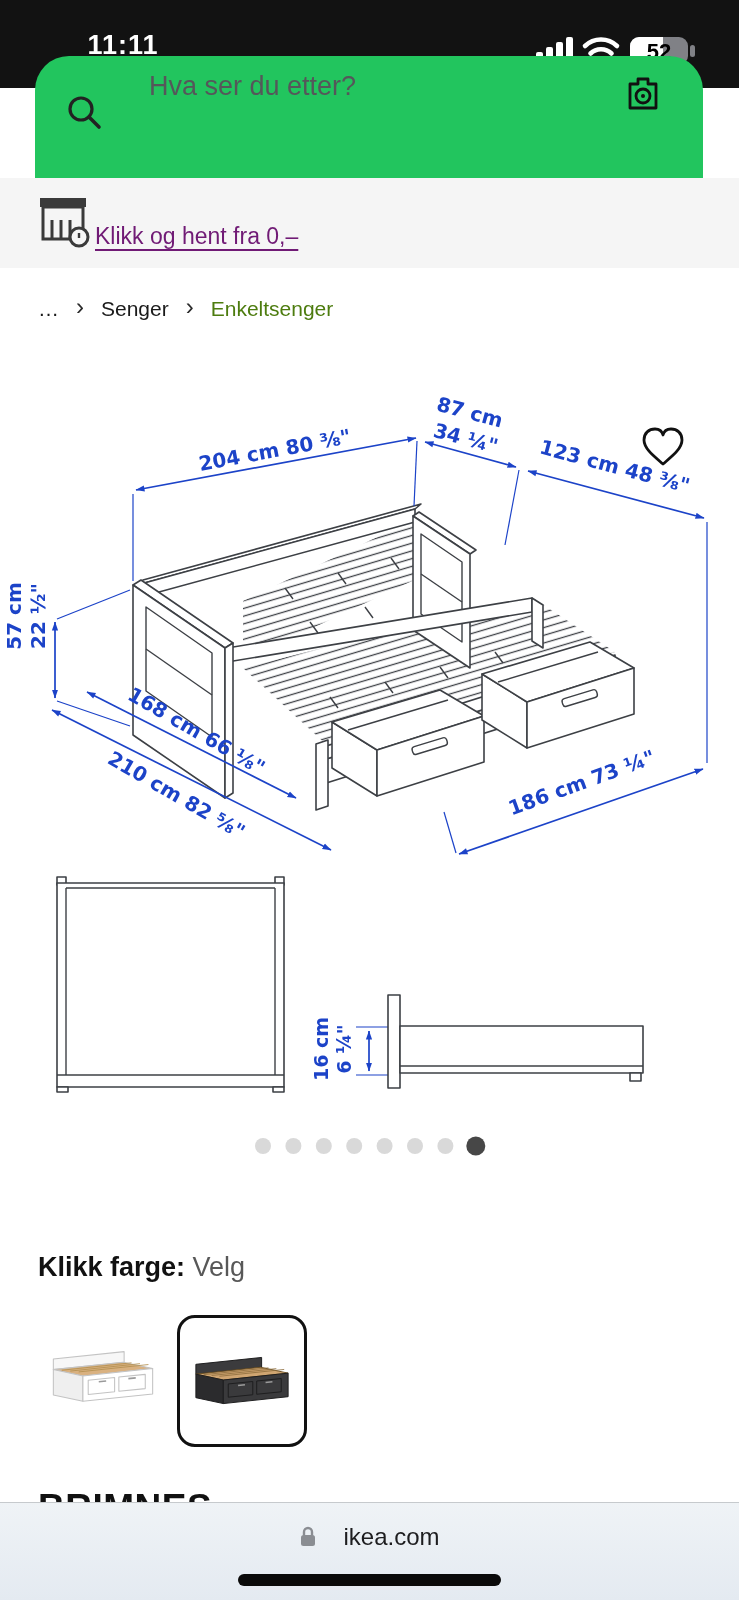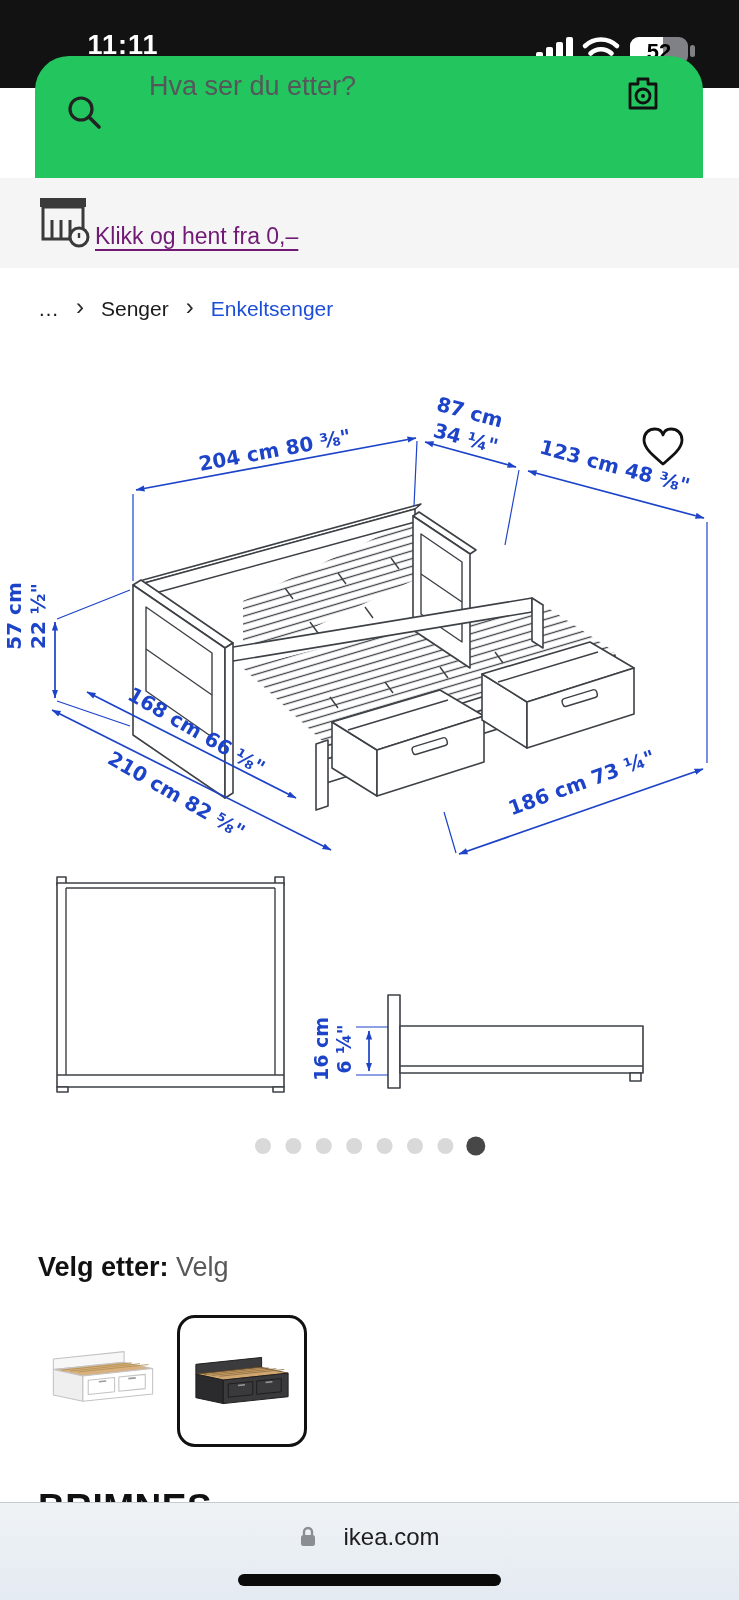--- a/index.html
+++ b/index.html
@@ -115,21 +115,21 @@
       <line x1="41" y1="39" x2="41" y2="44" stroke="#3a3a3a" stroke-width="2.4"></line>
     </svg>
     <a class="abs" id="banner-link" href="#">Klikk og hent fra 0,–</a>
   </div>
 
   <nav class="abs" id="breadcrumb">
     <a href="#" class="crumb" style="text-decoration:none;color:#1a1a1a;">…</a>
     <span class="chev">›</span>
     <a href="#" class="crumb" style="text-decoration:none;color:#1a1a1a;text-align:center;">Senger</a>
     <span class="chev">›</span>
-    <a href="#" class="crumb" style="text-decoration:none;color:#1d4ed8;">Enkeltsenger</a>
+    <a href="#" class="crumb" style="text-decoration:none;color:#4d7c0f;">Enkeltsenger</a>
   </nav>
 
   <svg class="abs" id="diagram" width="739" height="800" viewBox="0 360 739 800">
     <defs>
       <marker id="arE" markerWidth="10" markerHeight="8" refX="8.5" refY="3.5" orient="auto" markerUnits="userSpaceOnUse">
         <path d="M0,0.4 L9,3.5 L0,6.6 z" fill="#1c43c8"></path>
       </marker>
       <marker id="arS" markerWidth="10" markerHeight="8" refX="0.5" refY="3.5" orient="auto" markerUnits="userSpaceOnUse">
         <path d="M9,0.4 L0,3.5 L9,6.6 z" fill="#1c43c8"></path>
       </marker>
@@ -241,21 +241,21 @@
       <circle cx="323.8" cy="1146" r="8" fill="#d9d9d9"></circle>
       <circle cx="354.2" cy="1146" r="8" fill="#d9d9d9"></circle>
       <circle cx="384.6" cy="1146" r="8" fill="#d9d9d9"></circle>
       <circle cx="415" cy="1146" r="8" fill="#d9d9d9"></circle>
       <circle cx="445.4" cy="1146" r="8" fill="#d9d9d9"></circle>
       <circle cx="475.8" cy="1146" r="9.5" fill="#474747"></circle>
     </g>
   </svg>
 
   <div class="abs" id="velg">
-    <b>Velg etter:</b>
+    <b>Klikk farge:</b>
     <span> </span>
     <span>Velg</span>
   </div>
 
   <button class="abs" id="swatch-white">
     <svg width="112" height="70" viewBox="0 0 106 58">
       <g stroke="#c3c3c3" stroke-width="1" stroke-linejoin="round">
         <polygon points="6,22 6,12 73,5 73,15" fill="#f7f7f7"></polygon>
         <polygon points="6,22 72,15 100,21 34,28" fill="#d9b180" stroke="#bb9а5c"></polygon>
         <path d="M14,22.6 L80,15.6 M22,23.4 L88,16.4 M30,24.2 L96,17.2" fill="none" stroke="#b3904f" stroke-width="0.8"></path>

